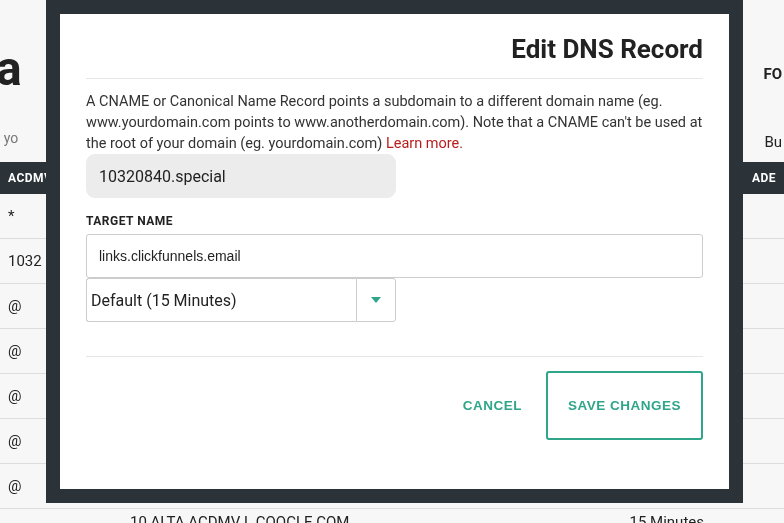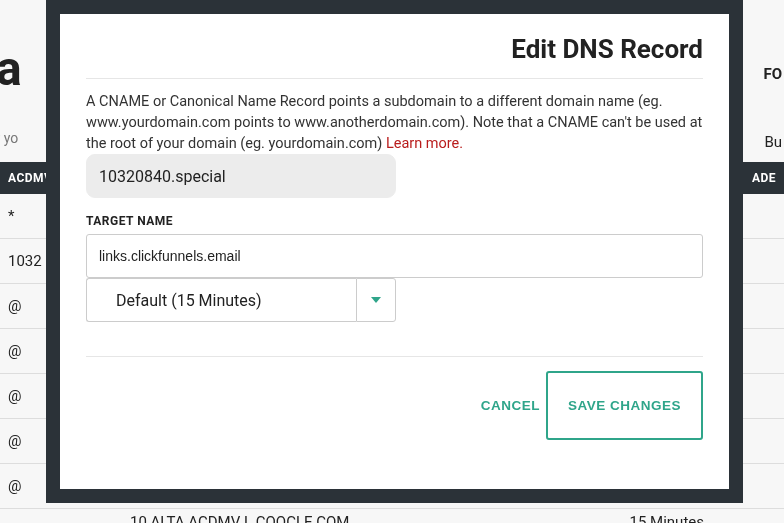--- a/index.html
+++ b/index.html
@@ -159,21 +159,21 @@
   .select-wrap {
     display: flex;
     gap: 0;
   }
   .select {
     background: #fff;
     border: 1px solid #ccc;
     border-right: none;
     height: 44px;
     width: 270px;
-    padding: 0 29px;
+    padding: 0 4px;
     font-size: 16px;
     color: #222;
     border-radius: 3px 0 0 3px;
     display: flex;
     align-items: center;
   }
   .select-btn {
     background: #fff;
     border: 1px solid #ccc;
     height: 44px;
@@ -187,20 +187,21 @@
   .chev {
     width: 0; height: 0;
     border-left: 5px solid transparent;
     border-right: 5px solid transparent;
     border-top: 6px solid #2fa58a;
   }
   .actions {
     display: flex;
     justify-content: flex-end;
     align-items: center;
+    gap: 18px;
   }
   .btn-cancel {
     background: none;
     border: none;
     color: #2fa58a;
     font-size: 13.5px;
     font-weight: 700;
     letter-spacing: 0.5px;
     cursor: pointer;
     padding: 10px 6px;

